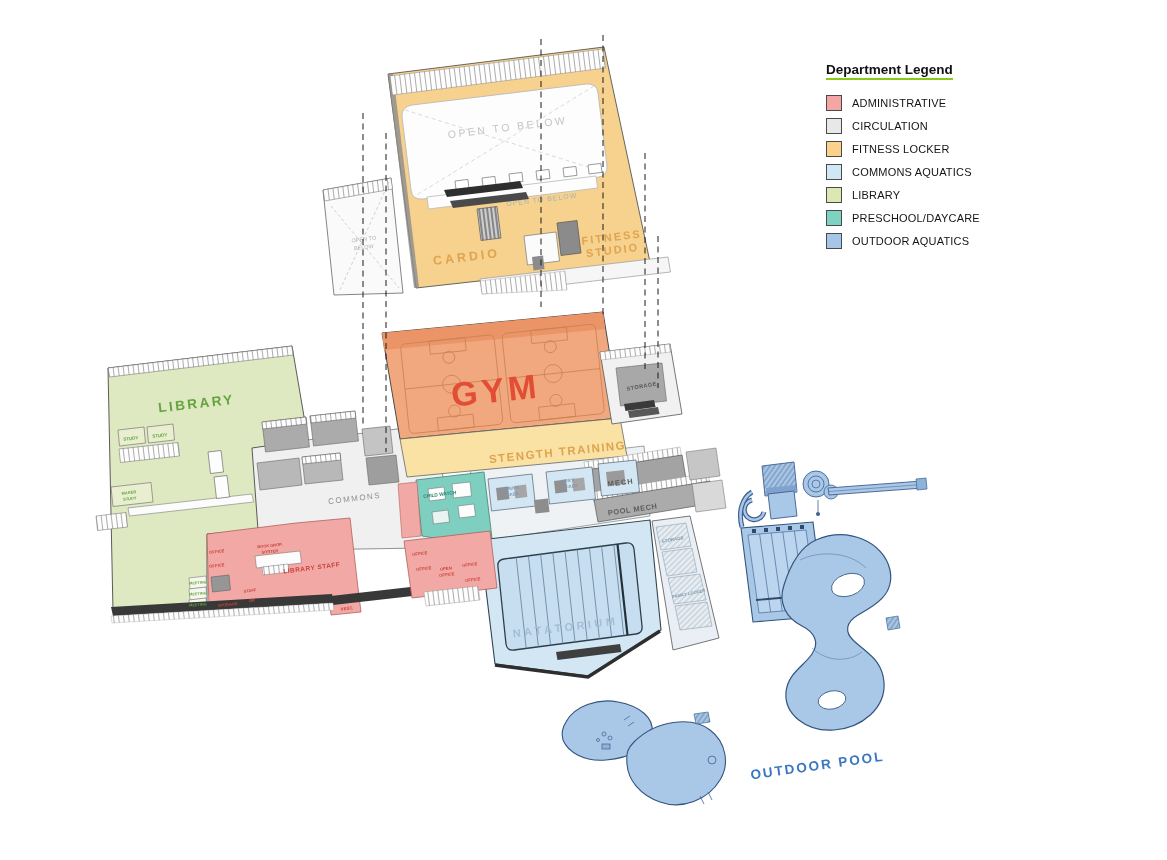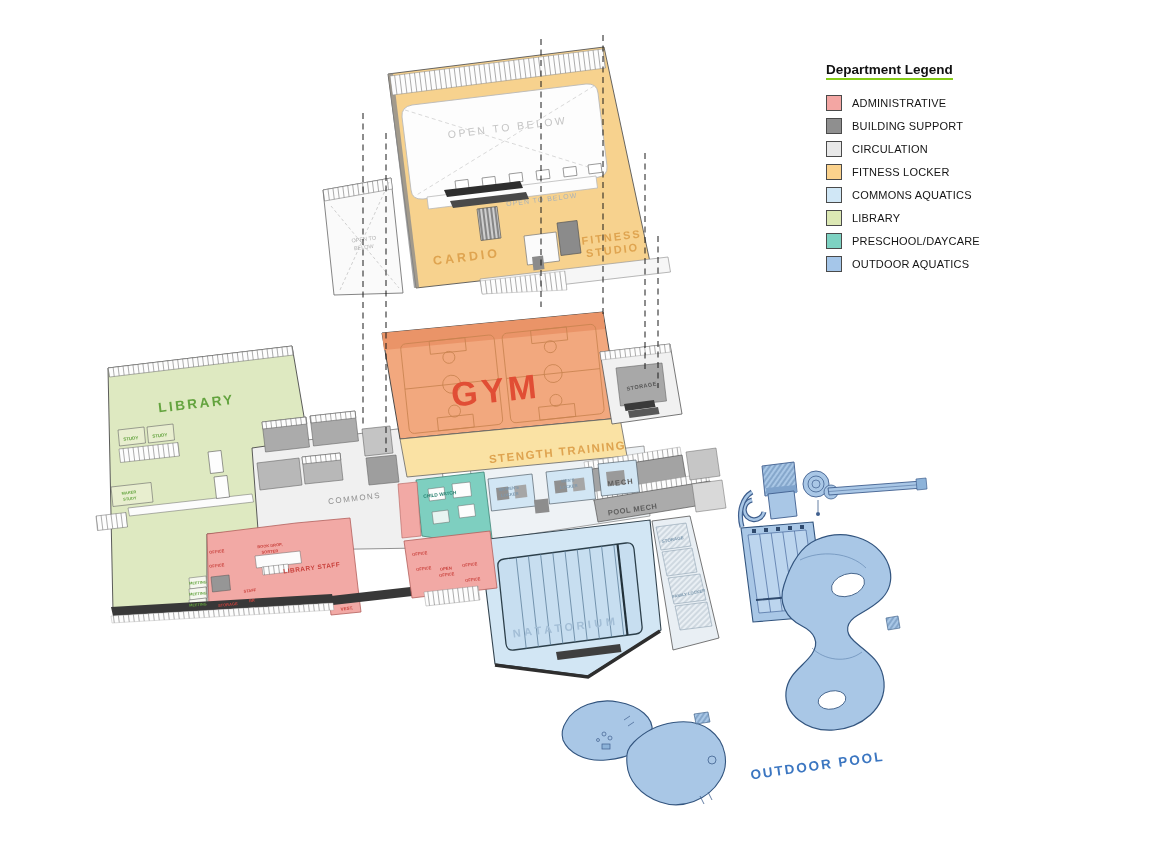--- a/index.html
+++ b/index.html
@@ -333,24 +333,20 @@
   </g>
 </svg>
 
 <div class="legend">
   <div class="legend-title">Department Legend</div>
   <div class="legend-row">
     <div class="swatch" style="background: rgb(243, 166, 163);"></div>
     <div class="legend-label">ADMINISTRATIVE</div>
   </div>
   <div class="legend-row">
-    <div class="swatch" style="background: rgb(143, 143, 143);"></div>
-    <div class="legend-label">BUILDING SUPPORT</div>
-  </div>
-  <div class="legend-row">
     <div class="swatch" style="background: rgb(232, 232, 232);"></div>
     <div class="legend-label">CIRCULATION</div>
   </div>
   <div class="legend-row">
     <div class="swatch" style="background: rgb(251, 210, 140);"></div>
     <div class="legend-label">FITNESS LOCKER</div>
   </div>
   <div class="legend-row">
     <div class="swatch" style="background: rgb(208, 231, 246);"></div>
     <div class="legend-label">COMMONS AQUATICS</div>

